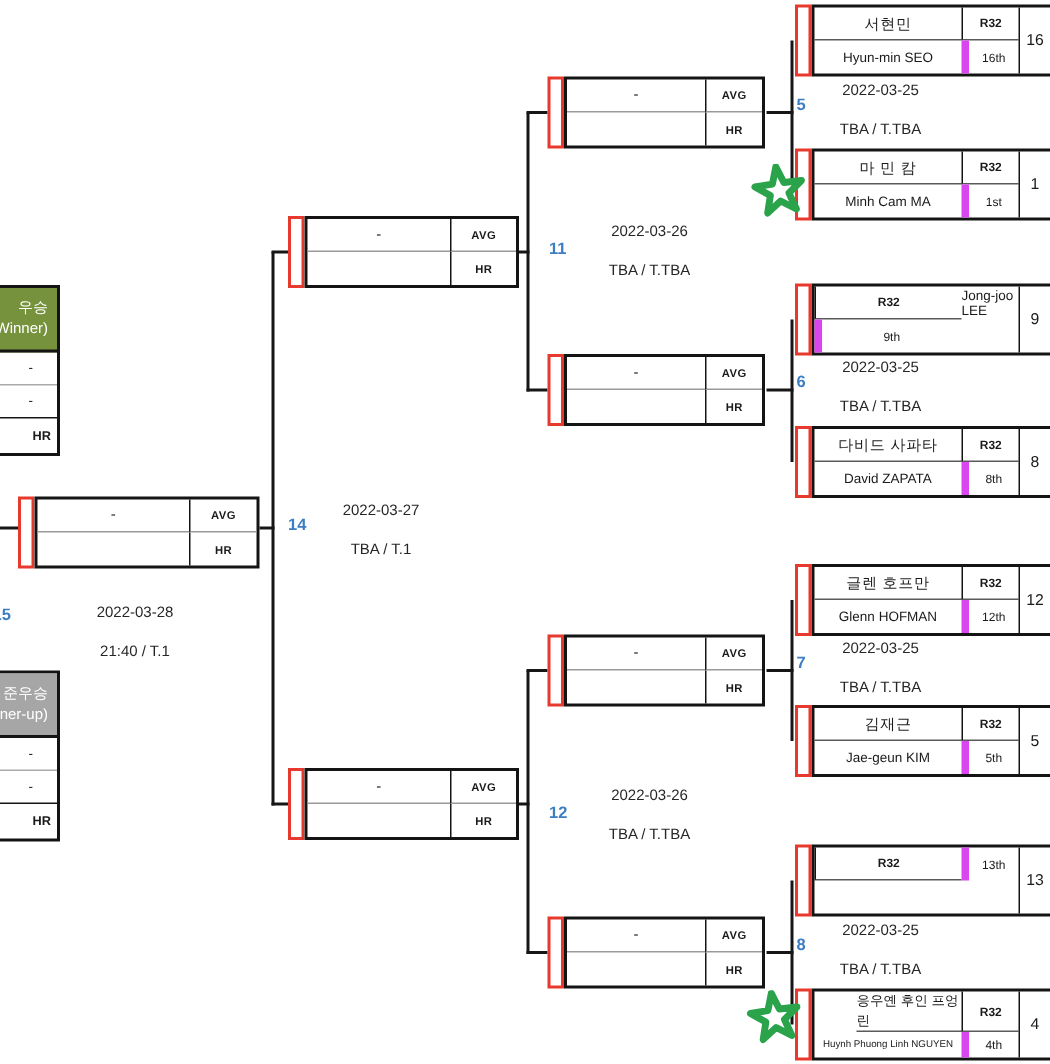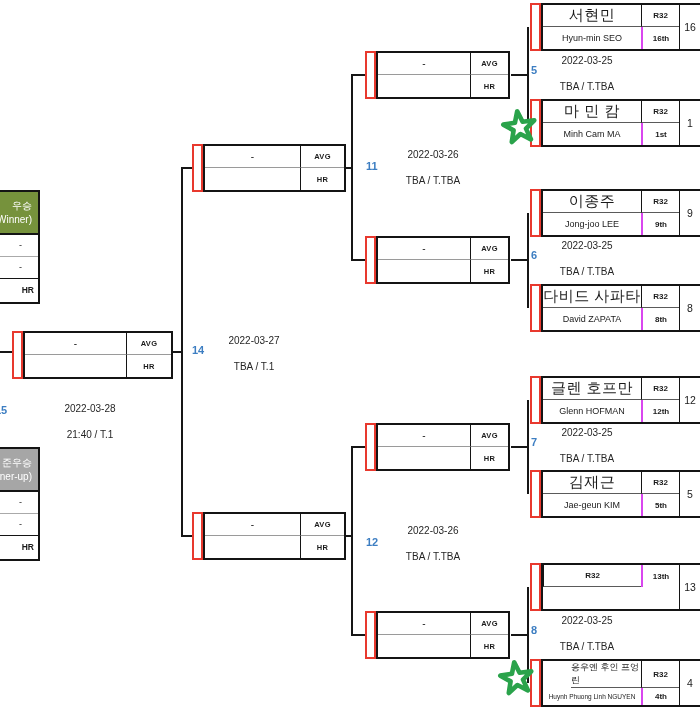--- a/index.html
+++ b/index.html
@@ -19,24 +19,24 @@
   .rc .mcore{width:150px;grid-template-columns:1fr 45px;}
   .cell{display:flex;align-items:center;justify-content:center;box-sizing:border-box;}
   .scorecell{font-size:10px;border-bottom:1px solid #9a9a9a;}
   .emptycell{}
   .statcell{font-size:7.5px;font-weight:600;letter-spacing:.3px;border-left:1px solid #141414;}
   .avgcell{border-bottom:1px solid #9a9a9a;}
   
   .pbox{position:absolute;left:530px;display:flex;height:48px;}
   .pcore{width:161px;border:2px solid #141414;box-sizing:border-box;background:#fff;
          display:grid;grid-template-columns:1fr 38px 21px;grid-template-rows:1fr 1fr;}
-  .pko{font-size:15px;border-bottom:1px solid #5a5a5a;letter-spacing:.5px;}
+  .pko{font-size:10px;border-bottom:1px solid #5a5a5a;letter-spacing:.5px;}
   .pen{font-size:9px;}
   .prd{font-size:8px;font-weight:600;border-left:1px solid #141414;border-bottom:1px solid #5a5a5a;}
-  .prk{font-size:8px;font-weight:700;border-left:2px solid #d946ef;}
+  .prk{font-size:8px;font-weight:400;border-left:5px solid #d946ef;}
   .pseed{grid-column:3;grid-row:1/3;font-size:10.5px;border-left:1px solid #141414;}
   .tight .pko{font-size:9px;letter-spacing:0;margin-left:28px;}
   .tight .pen{font-size:6.5px;}
   
   .mnum{position:absolute;color:#3d7ec2;font-weight:bold;font-size:11px;line-height:12px;}
   .minfo{position:absolute;width:100px;text-align:center;font-size:10px;color:#262626;line-height:13px;}
   .minfo .t2{margin-top:13px;}
   
   .wbox{position:absolute;left:-86px;width:122px;border:2px solid #141414;box-sizing:content-box;background:#fff;}
   .whead{height:43px;border-bottom:2px solid #141414;color:#fff;text-align:right;
@@ -93,21 +93,20 @@
       <div class="cell pko">마 민 캄</div>
       <div class="cell prd">R32</div>
       <div class="cell pseed">1</div>
       <div class="cell pen">Minh Cam MA</div>
       <div class="cell prk">1st</div>
     </div>
   </div>
   <div class="pbox" style="top:189px">
     <div class="rcell"></div>
     <div class="pcore">
-      <div class="cell pko">이종주</div>
       <div class="cell prd">R32</div>
       <div class="cell pseed">9</div>
       <div class="cell pen">Jong-joo LEE</div>
       <div class="cell prk">9th</div>
     </div>
   </div>
   <div class="pbox" style="top:284px">
     <div class="rcell"></div>
     <div class="pcore">
       <div class="cell pko">다비드 사파타</div>

